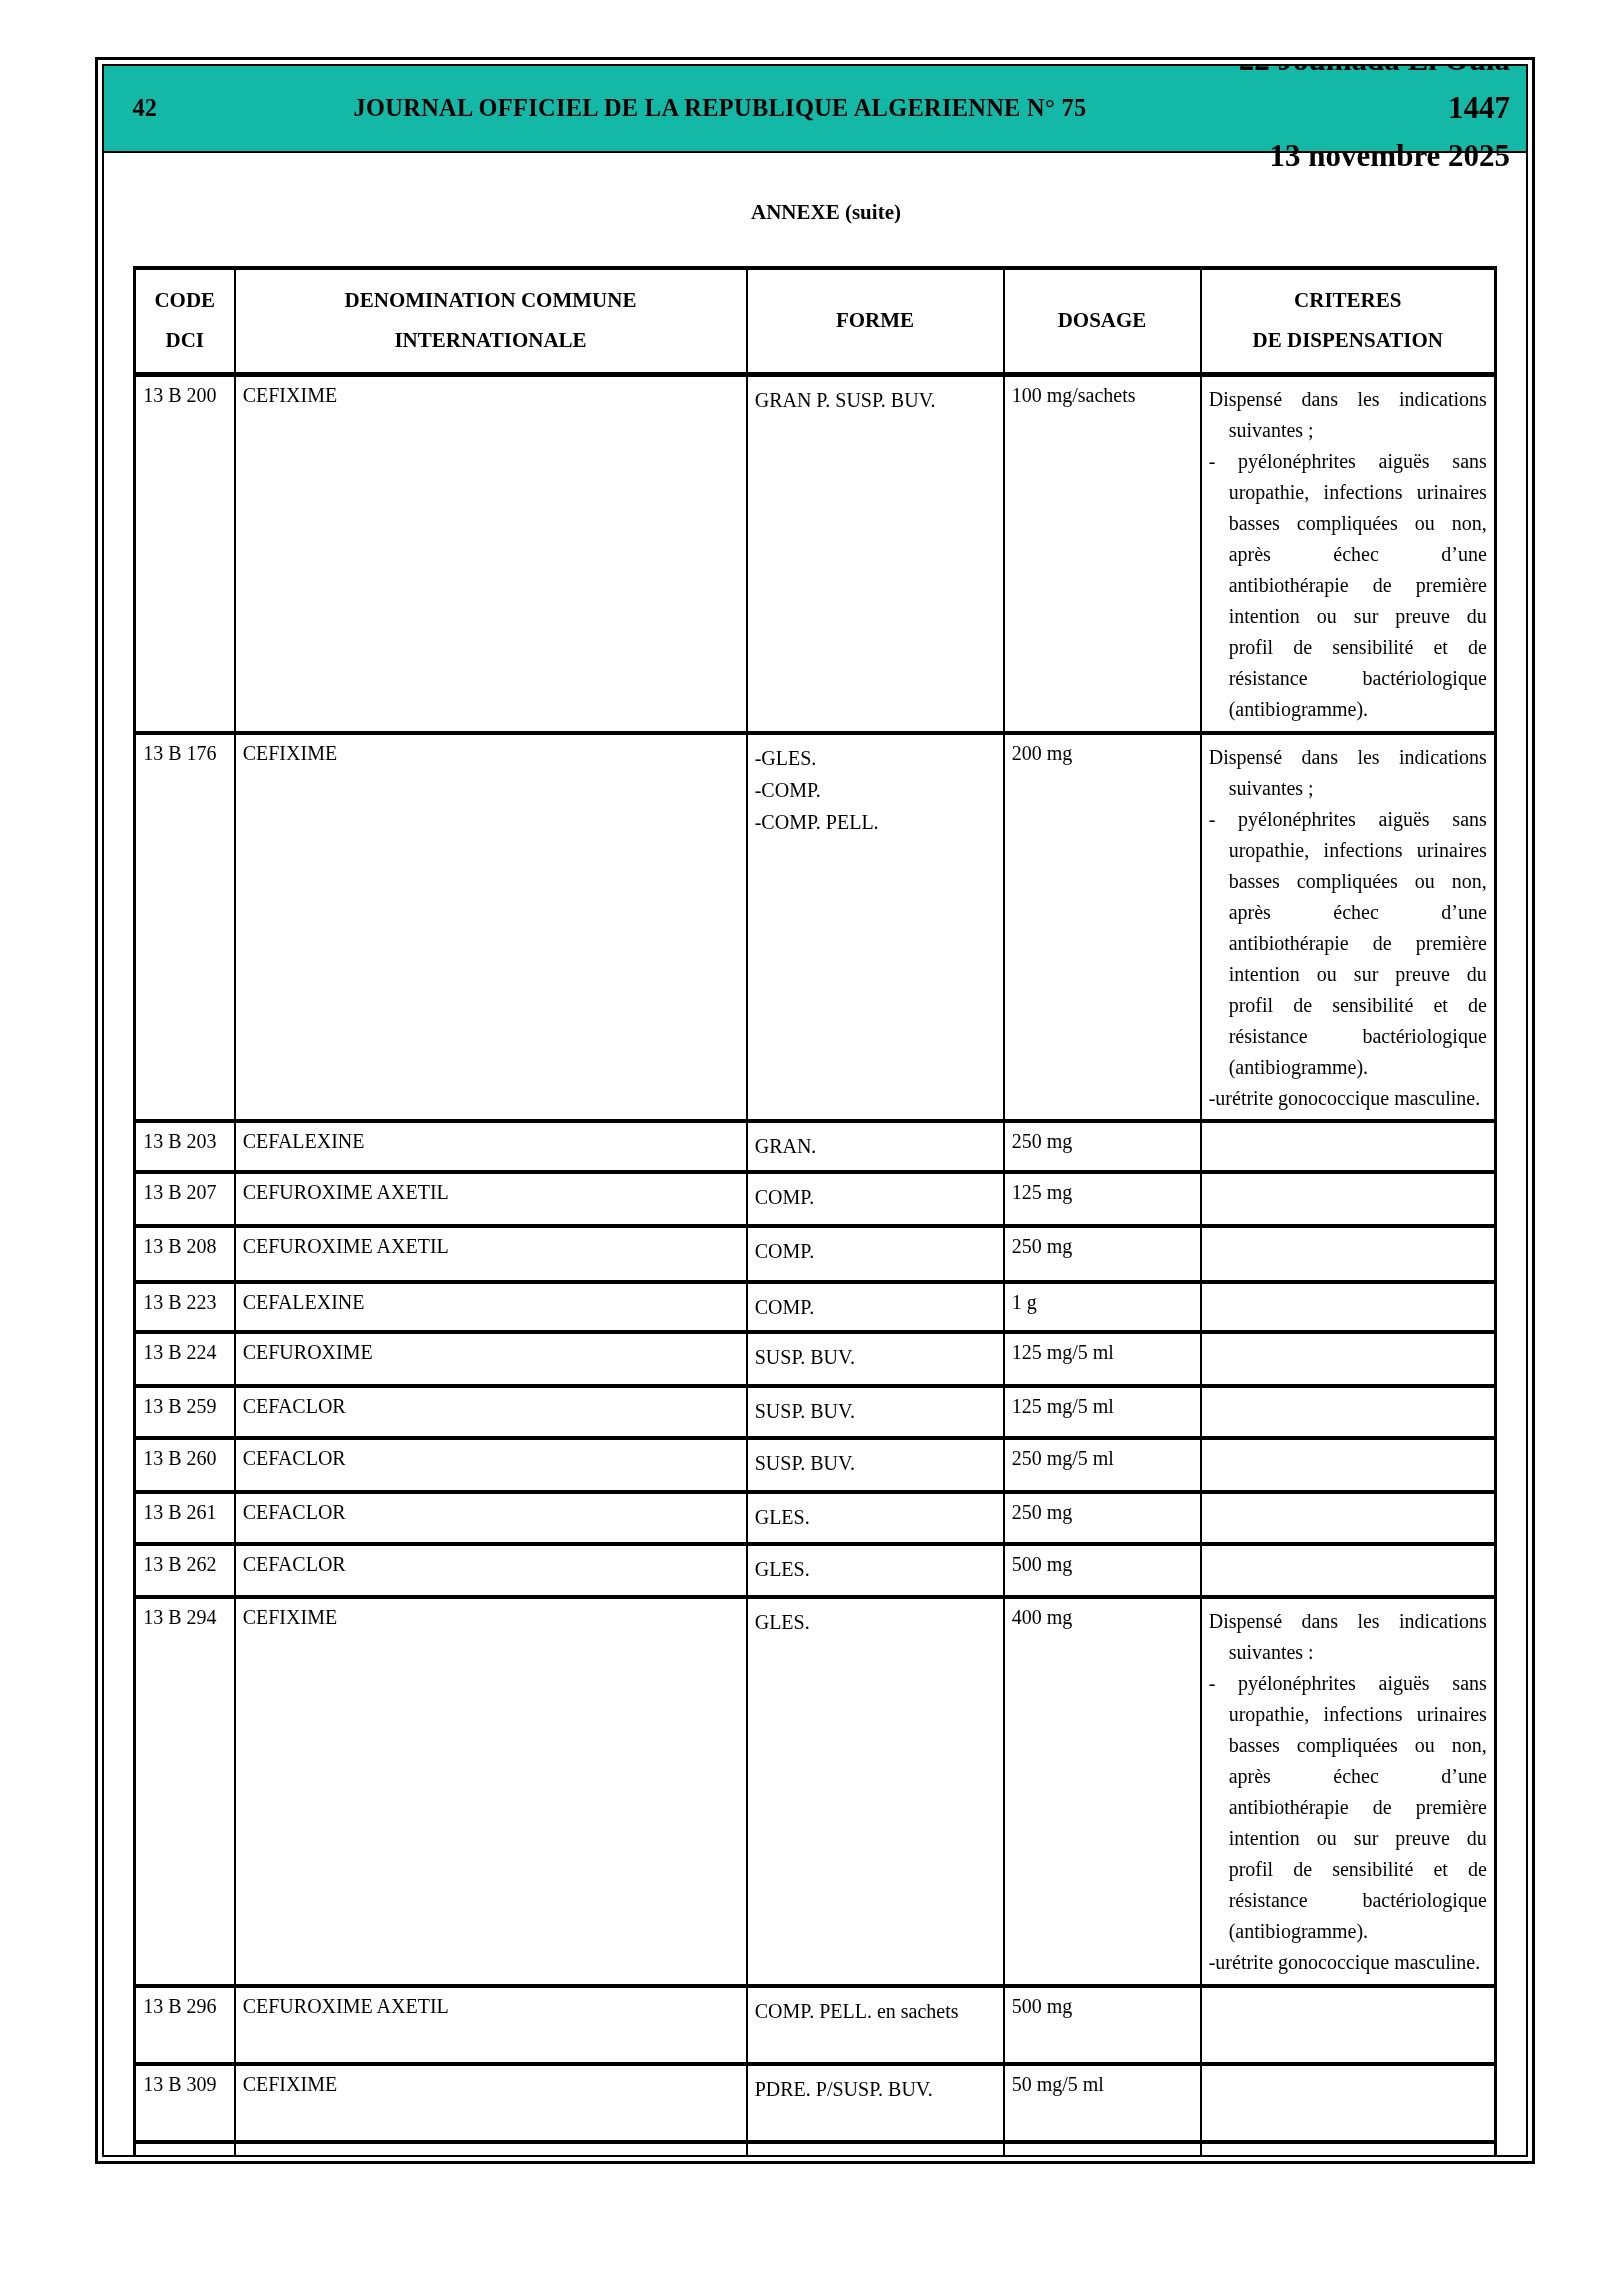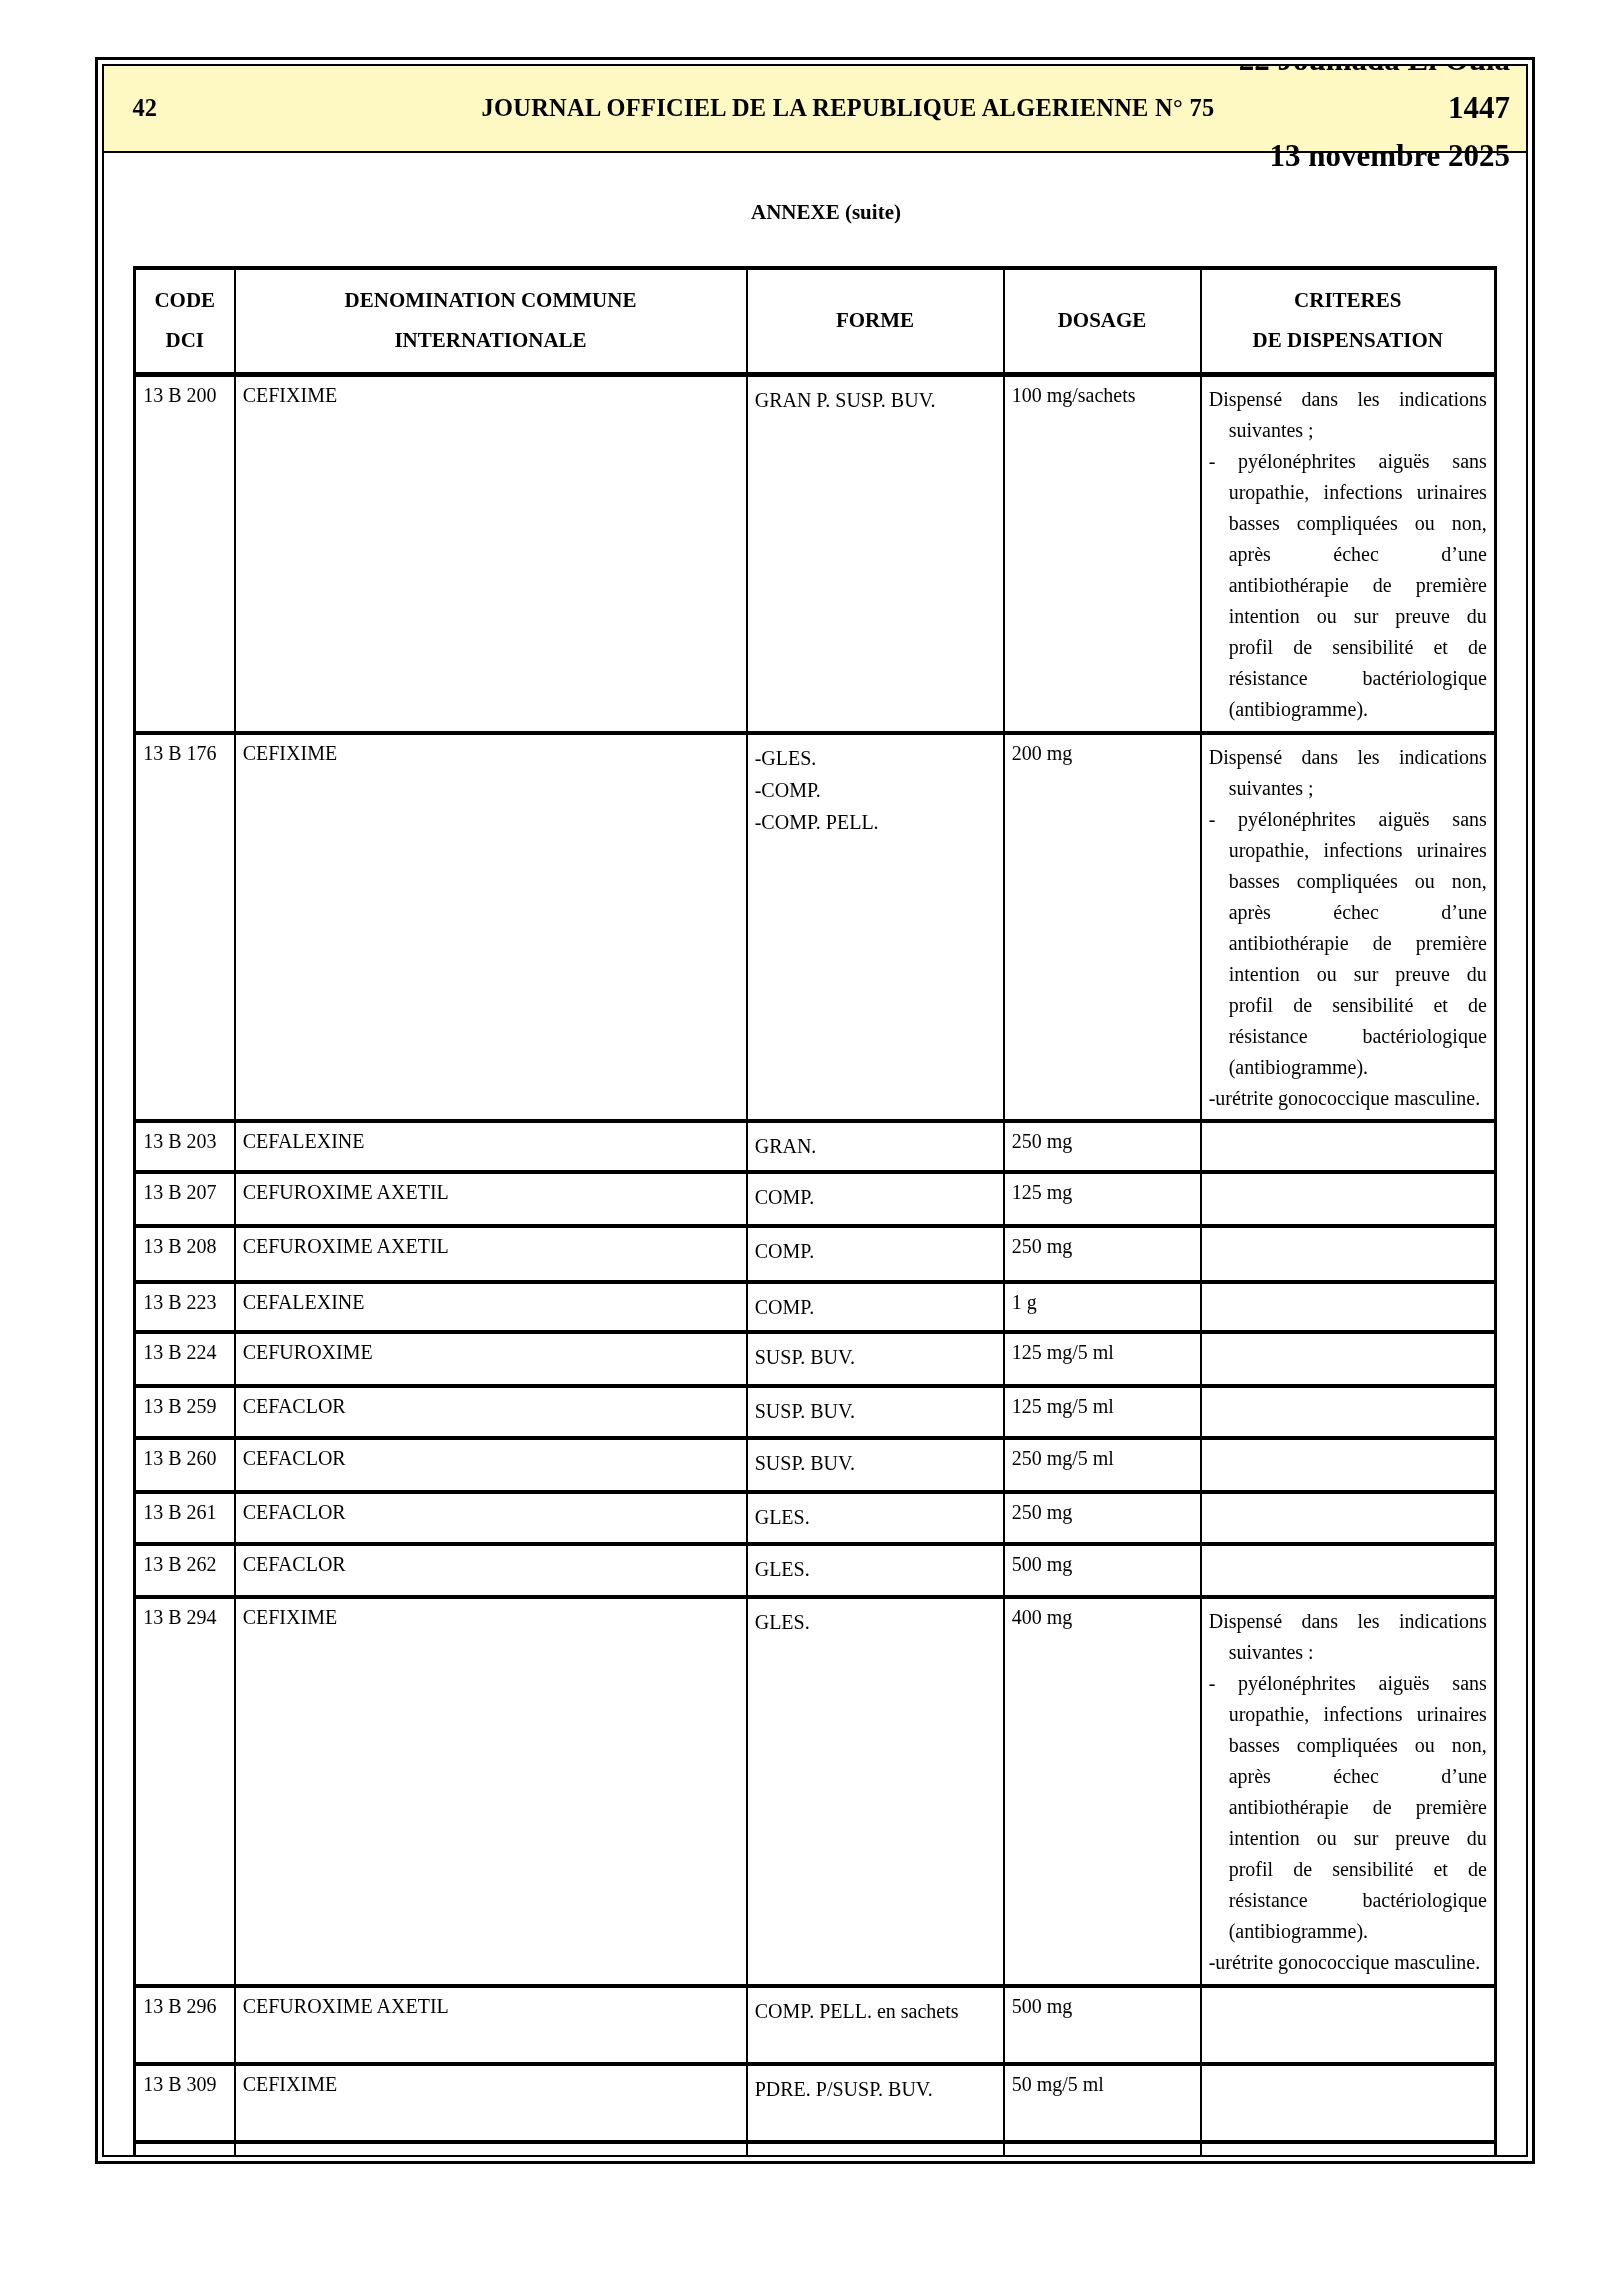--- a/index.html
+++ b/index.html
@@ -31,34 +31,34 @@
     height: 100%;
     border: 2.7px solid #000;
     box-sizing: border-box;
     overflow: hidden;
   }
   
   .band {
     height: 87px;
     box-sizing: border-box;
     border-bottom: 2.7px solid #000;
-    background: #fef9c3;
+    background: #14b8a6;
     display: flex;
     align-items: center;
     font-weight: bold;
   }
   .band-pagenum {
     width: 122px;
     padding-left: 29px;
     font-size: 24.4px;
     box-sizing: border-box;
   }
   .band-title {
     flex: 1;
-    text-align: right;
+    text-align: center;
     font-size: 24.4px;
     letter-spacing: 0.3px;
     white-space: nowrap;
   }
   .band-dates {
     width: 312px;
     padding-right: 16.3px;
     box-sizing: border-box;
     text-align: right;
     font-size: 31px;

